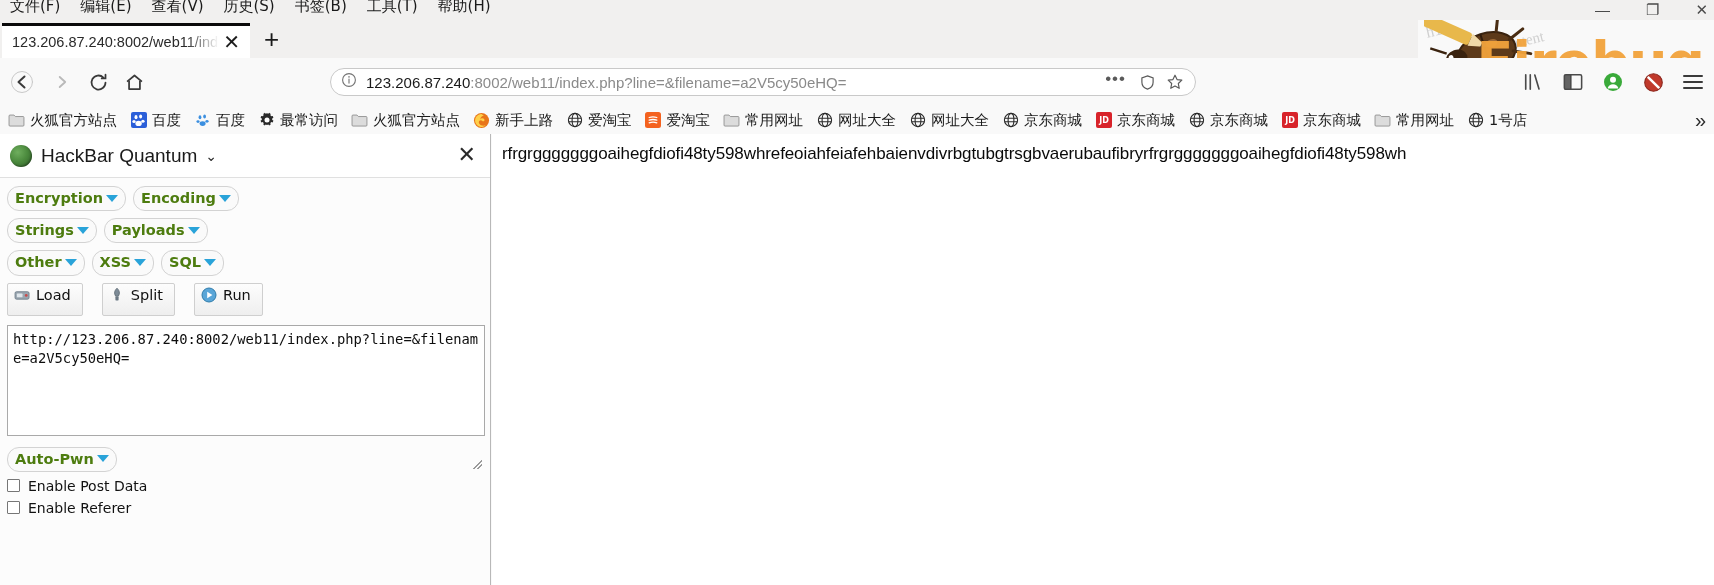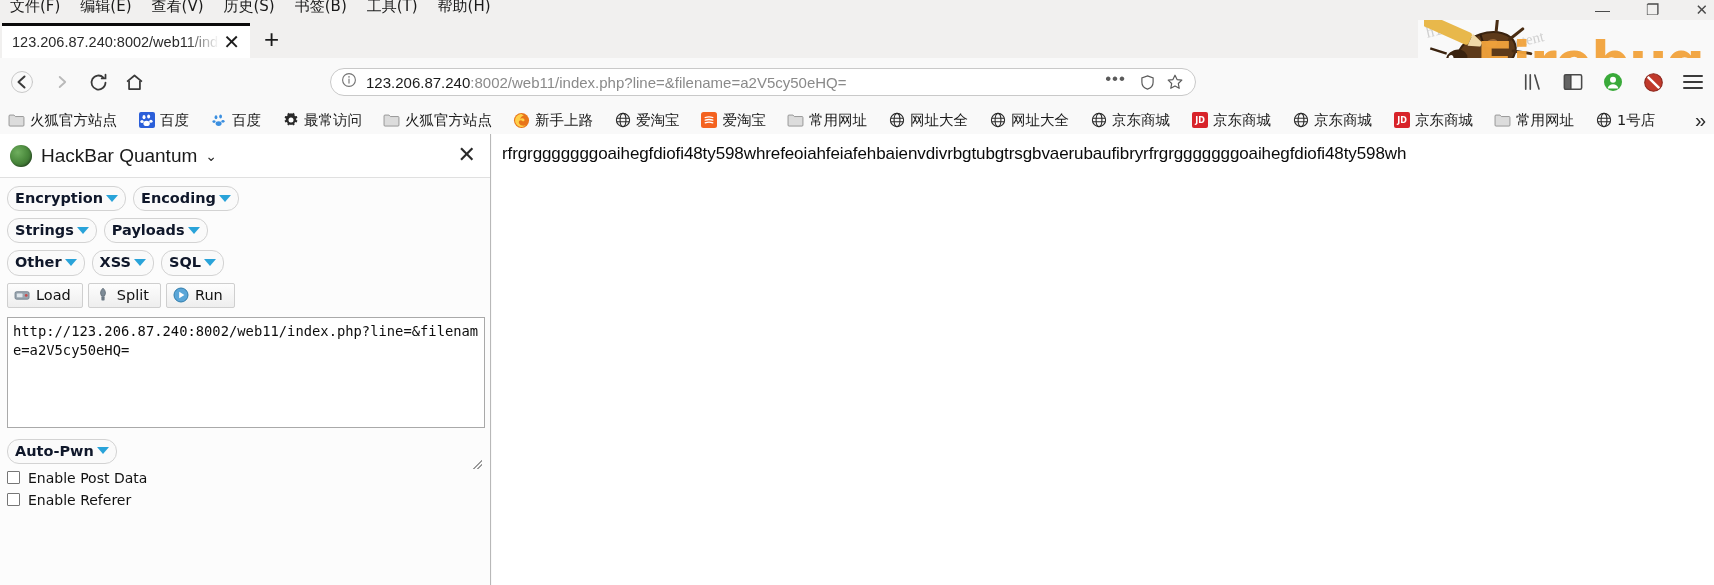--- a/index.html
+++ b/index.html
@@ -117,21 +117,20 @@
 
   
   .bookmarks {
     position: absolute; top: 106px; left: 0;
     width: 1714px; height: 28px;
     background: #f9f9f9;
     display: flex; align-items: center;
     padding-left: 8px;
     overflow: hidden;
     white-space: nowrap;
-    gap: 8px;
   }
   .bm {
     display: inline-flex; align-items: center;
     gap: 5px; margin-right: 13px;
     font-size: 14.5px; color: #1a1a1a;
     font-family: "DejaVu Sans", sans-serif;
     flex: 0 0 auto;
   }
   .bm .ic { width: 17px; height: 17px; flex: 0 0 auto; display:flex; align-items:center; justify-content:center;}
   .bm-overflow {
@@ -170,39 +169,39 @@
   }
 
   .hb-body { padding: 8px 0 0 7px; }
   .hb-row { display: flex; gap: 7px; margin-bottom: 7px; }
   .hb-btn {
     background: #fafafa;
     border: 1px solid #d3d3d3;
     border-radius: 12px;
     padding: 3px 7px 4px 7px;
     font-size: 14.5px; font-weight: bold;
-    color: #0f172a; cursor: pointer;
+    color: #4d7c0f; cursor: pointer;
     display: inline-flex; align-items: center; gap: 3px;
     font-family: "DejaVu Sans", sans-serif;
     line-height: 1.12;
   }
   .tri {
     width: 0; height: 0;
     border-left: 6px solid transparent;
     border-right: 6px solid transparent;
     border-top: 7px solid #29a3d9;
     display: inline-block;
   }
   .hb-actions { display: flex; gap: 0; margin: 2px 0 9px 0; }
   .hb-act {
     background: linear-gradient(#fdfdfd,#eeeeee);
     border: 1px solid #cfcfcf;
     border-radius: 2px;
-    padding: 3px 11px 4px 6px;
-    margin-right: 5px;
+    padding: 3px 11px 12px 6px;
+    margin-right: 19px;
     font-size: 14.5px; color: #111;
     display: inline-flex; align-items: center; gap: 5px;
     cursor: pointer;
     font-family: "DejaVu Sans", sans-serif;
   }
   .hb-act .gl { width: 17px; height: 15px; display:flex; align-items:center; justify-content:center; }
 
   .hb-textarea {
     margin: 0 7px 0 0;
     width: 478px; height: 111px;

